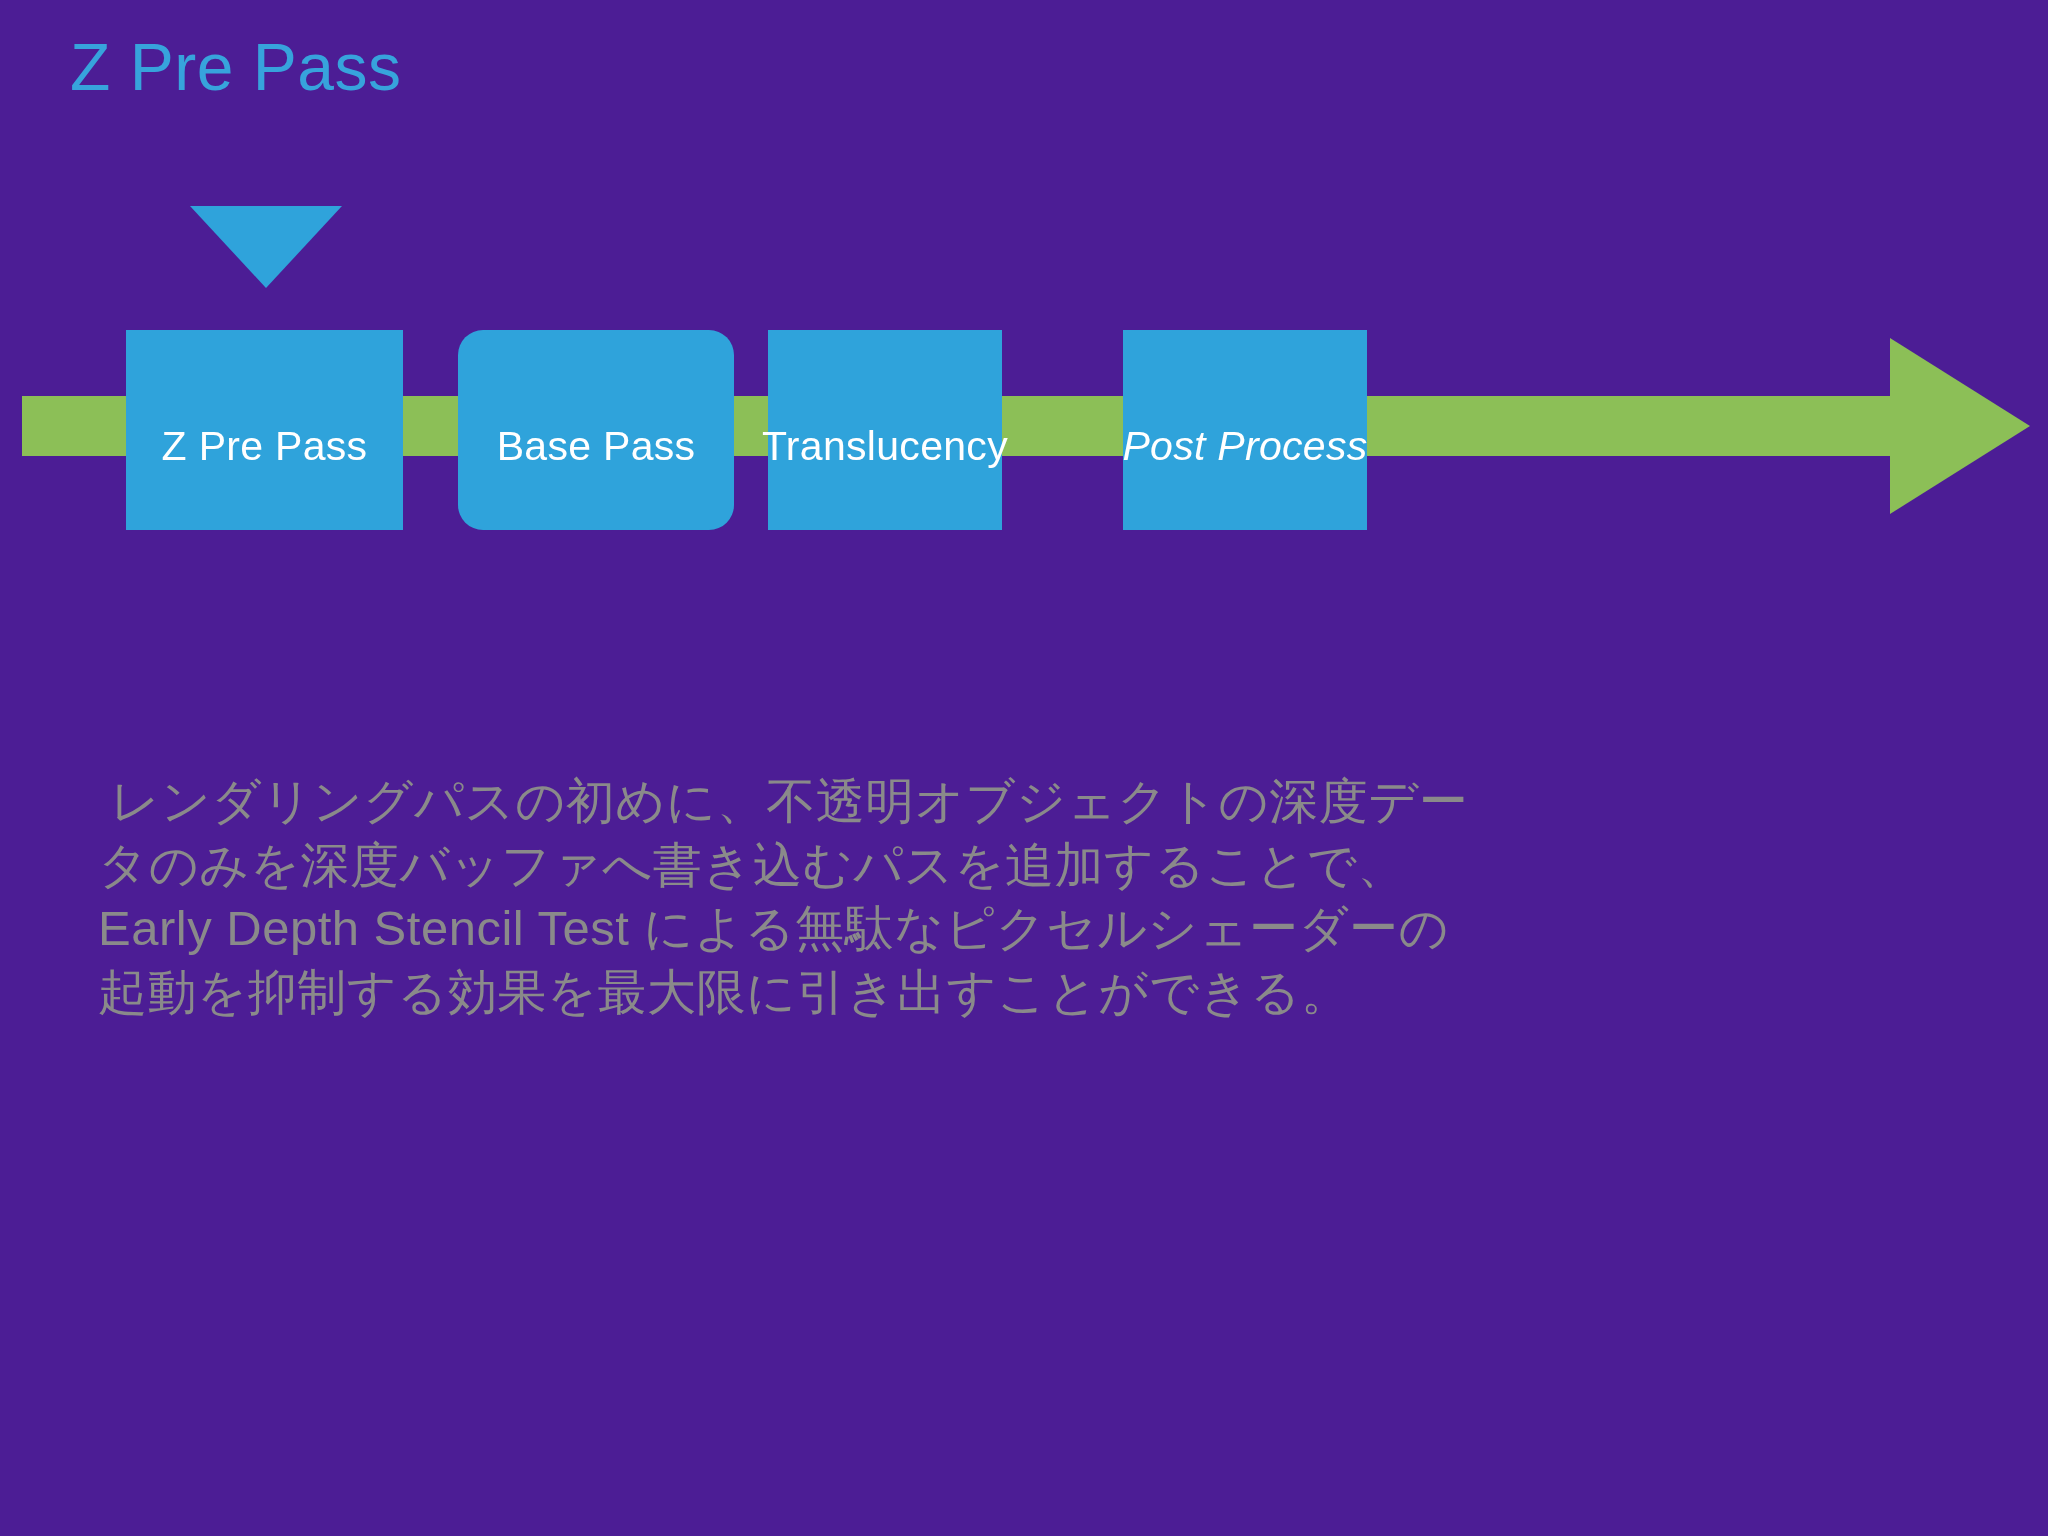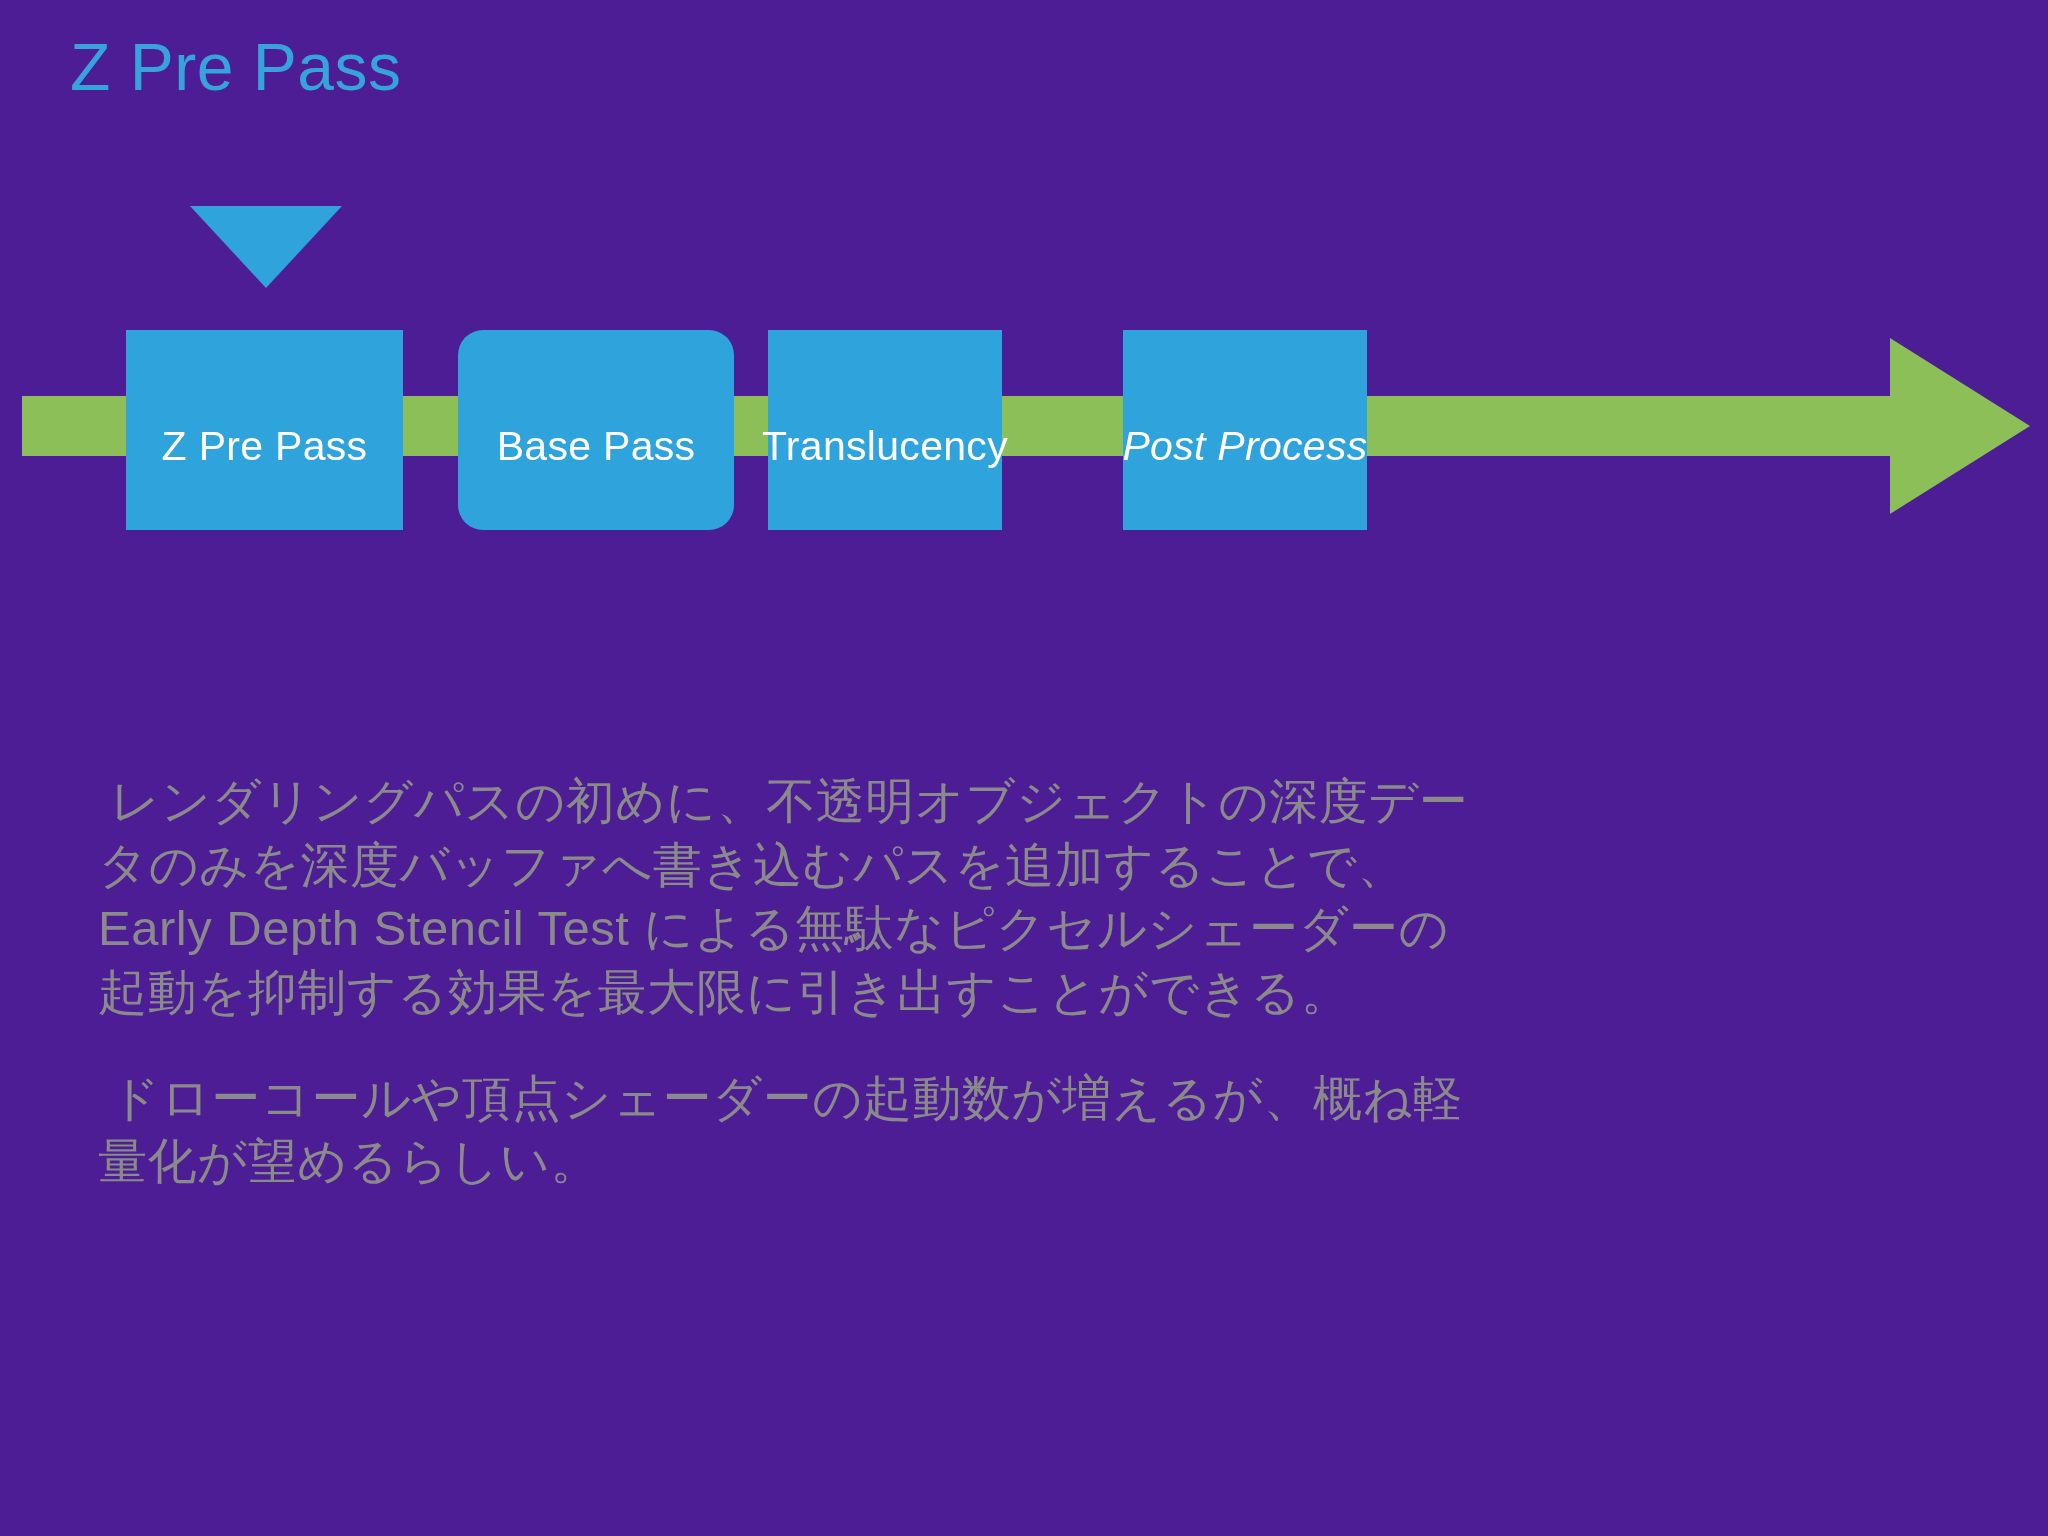--- a/index.html
+++ b/index.html
@@ -158,16 +158,15 @@
     </div>
 
     <div class="stage-box" id="stage-3">
       <span class="stage-label">Post Process</span>
     </div>
 
   </div>
 
   <div id="body-text">
     <p class="body-paragraph">レンダリングパスの初めに、不透明オブジェクトの深度データのみを深度バッファへ書き込むパスを追加することで、Early Depth Stencil Test による無駄なピクセルシェーダーの起動を抑制する効果を最大限に引き出すことができる。</p>
-    <p class="body-paragraph">ドローコールや頂点シェーダーの起動数が増えるが、概ね軽量化が望めるらしい。</p>
   </div>
 
 </div>
 
 </body></html>

